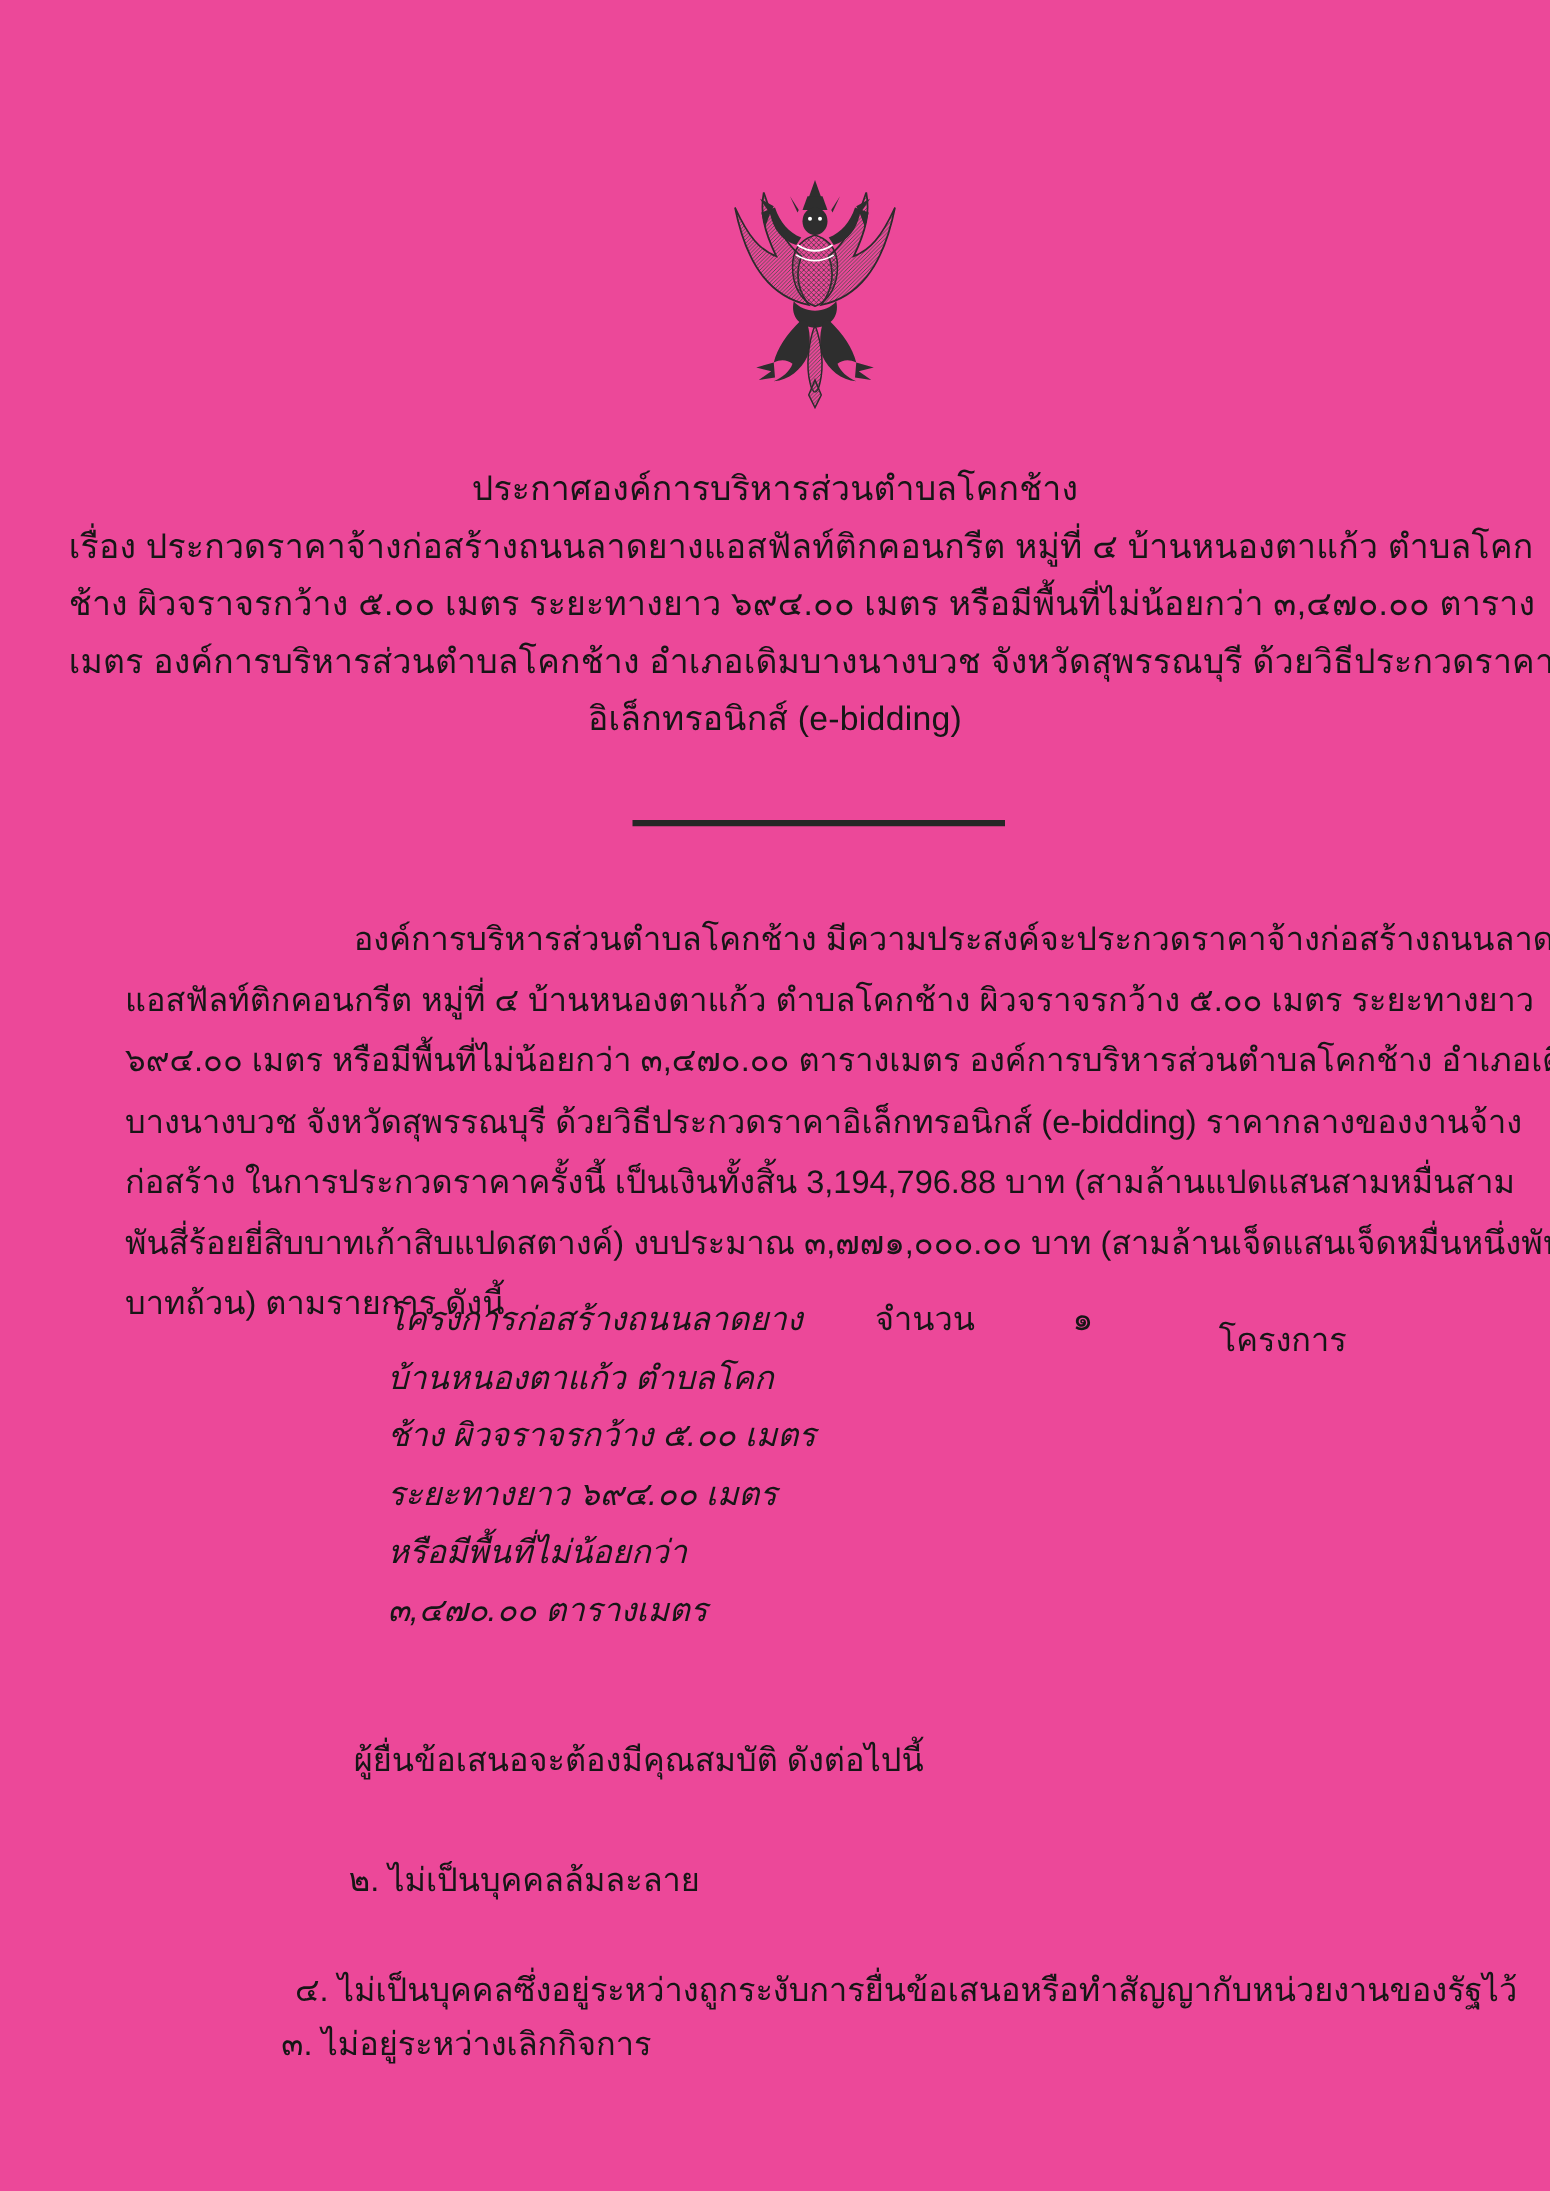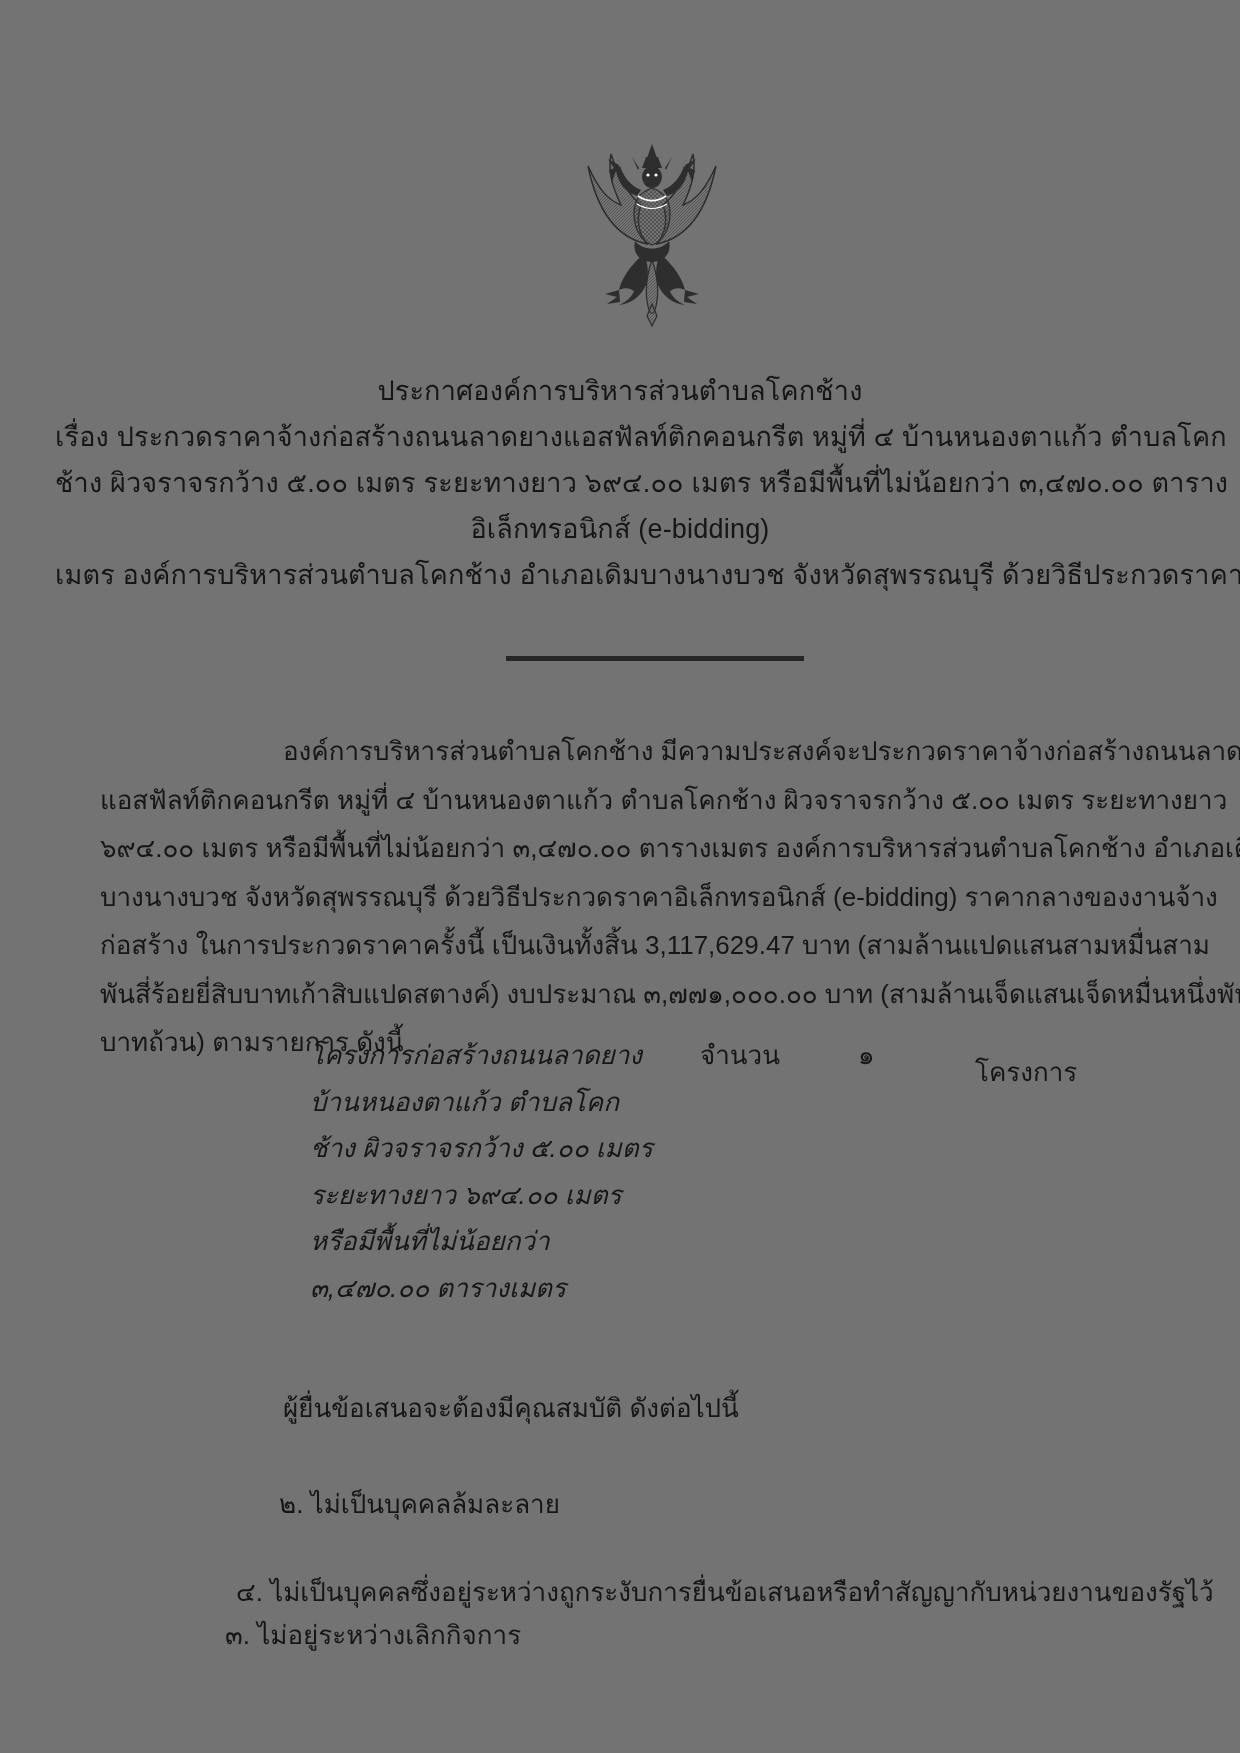--- a/index.html
+++ b/index.html
@@ -1,21 +1,21 @@
 <!DOCTYPE html>
 <html><head>
 <meta charset="utf-8">
 <style>
   * { margin:0; padding:0; box-sizing:border-box; }
   html,body { background:#d9d9d9; }
   .page {
     position:relative;
     width:1240px; height:1753px;
     margin:0 auto;
-    background:#737373;
+    background:#ec4899;
     color:#161616;
     font-family:"Liberation Sans","DejaVu Sans",sans-serif;
     overflow:hidden;
   }
   .emblem { position:absolute; left:575px; top:143px; width:154px; height:186px; }
   .emblem svg { width:100%; height:100%; display:block; }
 
   .header-block {
     position:absolute; left:55px; right:55px; top:368px;
     text-align:center; font-size:27px; line-height:46px;
@@ -108,32 +108,32 @@
         <path d="M77 116 C71 132 70 150 73 162 C75 172 79 172 81 162 C84 150 83 132 77 116 Z"></path>
         <path d="M77 160 L72 172 L77 182 L82 172 Z"></path>
       </g>
     </svg>
   </div>
 
   <div class="header-block">
     <div class="header-line header-title">ประกาศองค์การบริหารส่วนตำบลโคกช้าง</div>
     <div class="header-line">เรื่อง ประกวดราคาจ้างก่อสร้างถนนลาดยางแอสฟัลท์ติกคอนกรีต หมู่ที่ ๔ บ้านหนองตาแก้ว ตำบลโคก</div>
     <div class="header-line">ช้าง ผิวจราจรกว้าง ๕.๐๐ เมตร ระยะทางยาว ๖๙๔.๐๐ เมตร หรือมีพื้นที่ไม่น้อยกว่า ๓,๔๗๐.๐๐ ตาราง</div>
+    <div class="header-line">เมตร องค์การบริหารส่วนตำบลโคกช้าง อำเภอเดิมบางนางบวช จังหวัดสุพรรณบุรี ด้วยวิธีประกวดราคา</div>
     <div class="header-line">อิเล็กทรอนิกส์ (e-bidding)</div>
-    <div class="header-line">เมตร องค์การบริหารส่วนตำบลโคกช้าง อำเภอเดิมบางนางบวช จังหวัดสุพรรณบุรี ด้วยวิธีประกวดราคา</div>
   </div>
 
   <div class="divider"></div>
 
   <div class="para">
     <div class="para-line indent">องค์การบริหารส่วนตำบลโคกช้าง มีความประสงค์จะประกวดราคาจ้างก่อสร้างถนนลาดยาง</div>
     <div class="para-line">แอสฟัลท์ติกคอนกรีต หมู่ที่ ๔ บ้านหนองตาแก้ว ตำบลโคกช้าง ผิวจราจรกว้าง ๕.๐๐ เมตร ระยะทางยาว</div>
     <div class="para-line">๖๙๔.๐๐ เมตร หรือมีพื้นที่ไม่น้อยกว่า ๓,๔๗๐.๐๐ ตารางเมตร องค์การบริหารส่วนตำบลโคกช้าง อำเภอเดิม</div>
     <div class="para-line">บางนางบวช จังหวัดสุพรรณบุรี ด้วยวิธีประกวดราคาอิเล็กทรอนิกส์ (e-bidding) ราคากลางของงานจ้าง</div>
-    <div class="para-line">ก่อสร้าง ในการประกวดราคาครั้งนี้ เป็นเงินทั้งสิ้น 3,117,629.47 บาท (สามล้านแปดแสนสามหมื่นสาม</div>
+    <div class="para-line">ก่อสร้าง ในการประกวดราคาครั้งนี้ เป็นเงินทั้งสิ้น 3,194,796.88 บาท (สามล้านแปดแสนสามหมื่นสาม</div>
     <div class="para-line">พันสี่ร้อยยี่สิบบาทเก้าสิบแปดสตางค์) งบประมาณ ๓,๗๗๑,๐๐๐.๐๐ บาท (สามล้านเจ็ดแสนเจ็ดหมื่นหนึ่งพัน</div>
     <div class="para-line">บาทถ้วน) ตามรายการ ดังนี้</div>
   </div>
 
   <div class="project-name">
     <div class="project-line">โครงการก่อสร้างถนนลาดยาง</div>
     <div class="project-line">บ้านหนองตาแก้ว ตำบลโคก</div>
     <div class="project-line">ช้าง ผิวจราจรกว้าง ๕.๐๐ เมตร</div>
     <div class="project-line">ระยะทางยาว ๖๙๔.๐๐ เมตร</div>
     <div class="project-line">หรือมีพื้นที่ไม่น้อยกว่า</div>

